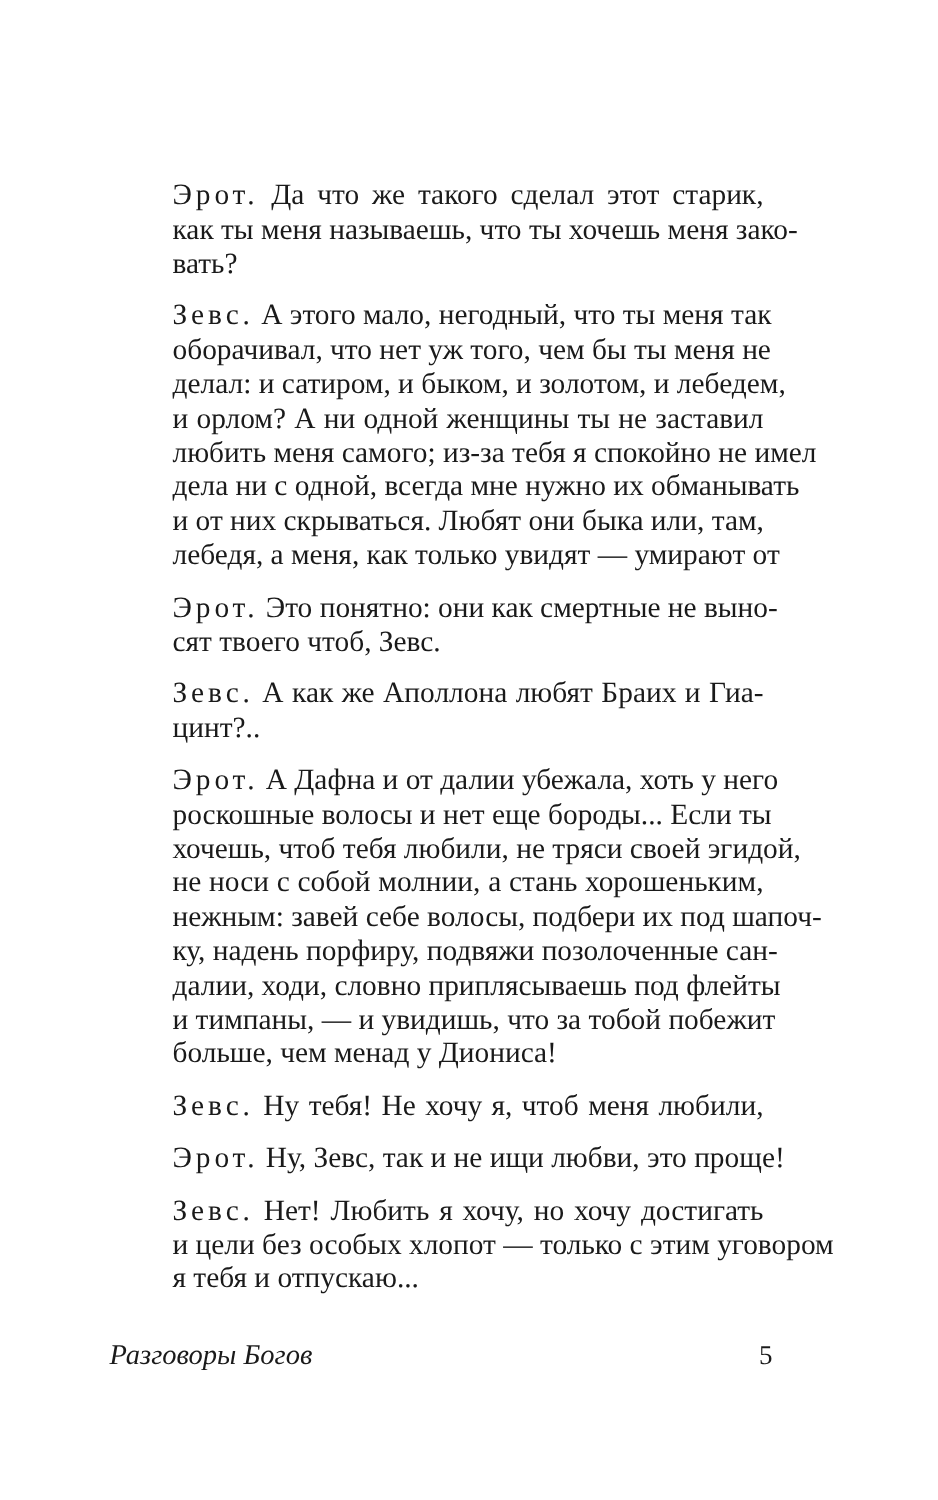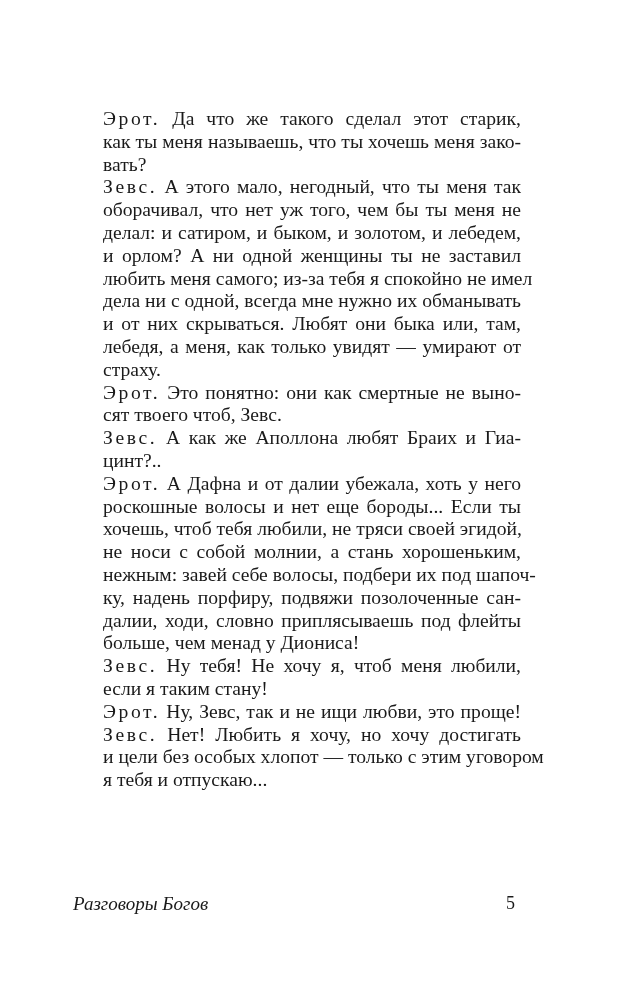--- a/index.html
+++ b/index.html
@@ -17,21 +17,21 @@
   }
   .text-block {
     position: absolute;
     left: 73px;
     top: 108px;
     width: 448px;
     font-size: 19.6px;
     line-height: 22.8px;
   }
   .para {
-    margin: 0;
+    margin: 12px;
     text-indent: 30px;
     text-align: justify;
     hyphens: manual;
   }
   .para .speaker {
     letter-spacing: 2.6px;
   }
   .line {
     display: block;
     text-align: justify;
@@ -78,47 +78,46 @@
 
   <p class="para">
     <span class="line first"><span class="speaker">Зевс.</span><span> А этого мало, негодный, что ты меня так</span></span>
     <span class="line">оборачивал, что нет уж того, чем бы ты меня не</span>
     <span class="line">делал: и сатиром, и быком, и золотом, и лебедем,</span>
     <span class="line">и орлом? А ни одной женщины ты не заставил</span>
     <span class="line">любить меня самого; из-за тебя я спокойно не имел</span>
     <span class="line">дела ни с одной, всегда мне нужно их обманывать</span>
     <span class="line">и от них скрываться. Любят они быка или, там,</span>
     <span class="line">лебедя, а меня, как только увидят — умирают от</span>
-    <span class="line last">страху.</span>
   </p>
 
   <p class="para">
     <span class="line first"><span class="speaker">Эрот.</span><span> Это понятно: они как смертные не выно-</span></span>
     <span class="line last">сят твоего чтоб, Зевс.</span>
   </p>
 
   <p class="para">
     <span class="line first"><span class="speaker">Зевс.</span><span> А как же Аполлона любят Браих и Гиа-</span></span>
     <span class="line last">цинт?..</span>
   </p>
 
   <p class="para">
     <span class="line first"><span class="speaker">Эрот.</span><span> А Дафна и от далии убежала, хоть у него</span></span>
     <span class="line">роскошные волосы и нет еще бороды... Если ты</span>
     <span class="line">хочешь, чтоб тебя любили, не тряси своей эгидой,</span>
     <span class="line">не носи с собой молнии, а стань хорошеньким,</span>
     <span class="line">нежным: завей себе волосы, подбери их под шапоч-</span>
     <span class="line">ку, надень порфиру, подвяжи позолоченные сан-</span>
     <span class="line">далии, ходи, словно приплясываешь под флейты</span>
+    <span class="line">и тимпаны, — и увидишь, что за тобой побежит</span>
     <span class="line last">больше, чем менад у Диониса!</span>
   </p>
 
   <p class="para">
     <span class="line first"><span class="speaker">Зевс.</span><span> Ну тебя! Не хочу я, чтоб меня любили,</span></span>
-    <span class="line last">если я таким стану!</span>
   </p>
 
   <p class="para">
     <span class="line first"><span class="speaker">Эрот.</span><span> Ну, Зевс, так и не ищи любви, это проще!</span></span>
   </p>
 
   <p class="para">
     <span class="line first"><span class="speaker">Зевс.</span><span> Нет! Любить я хочу, но хочу достигать</span></span>
     <span class="line">и цели без особых хлопот — только с этим уговором</span>
     <span class="line last">я тебя и отпускаю...</span>

